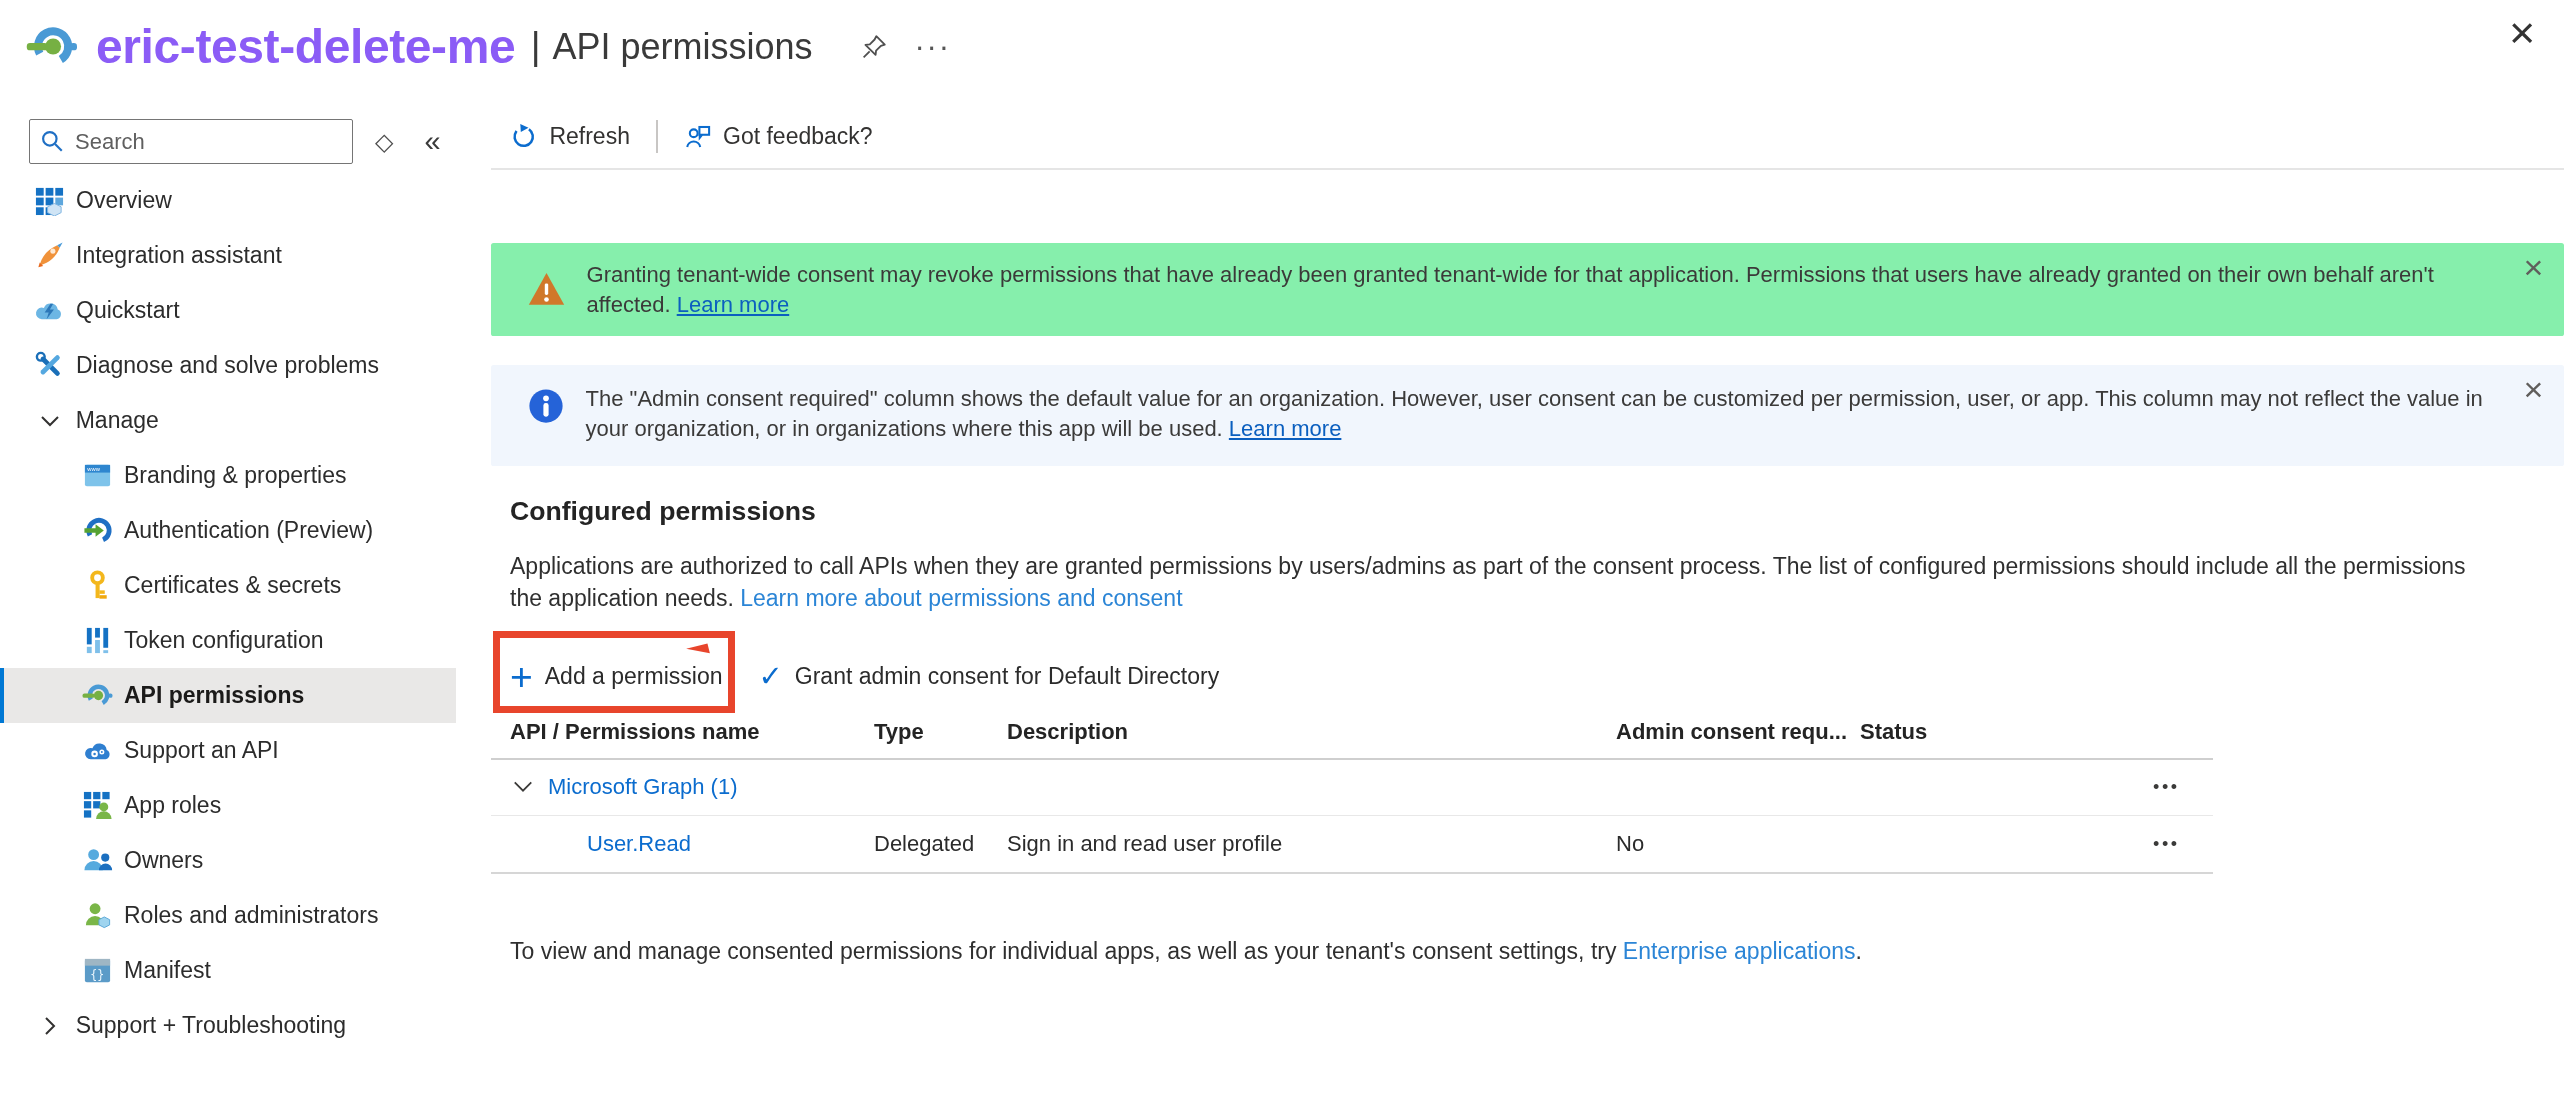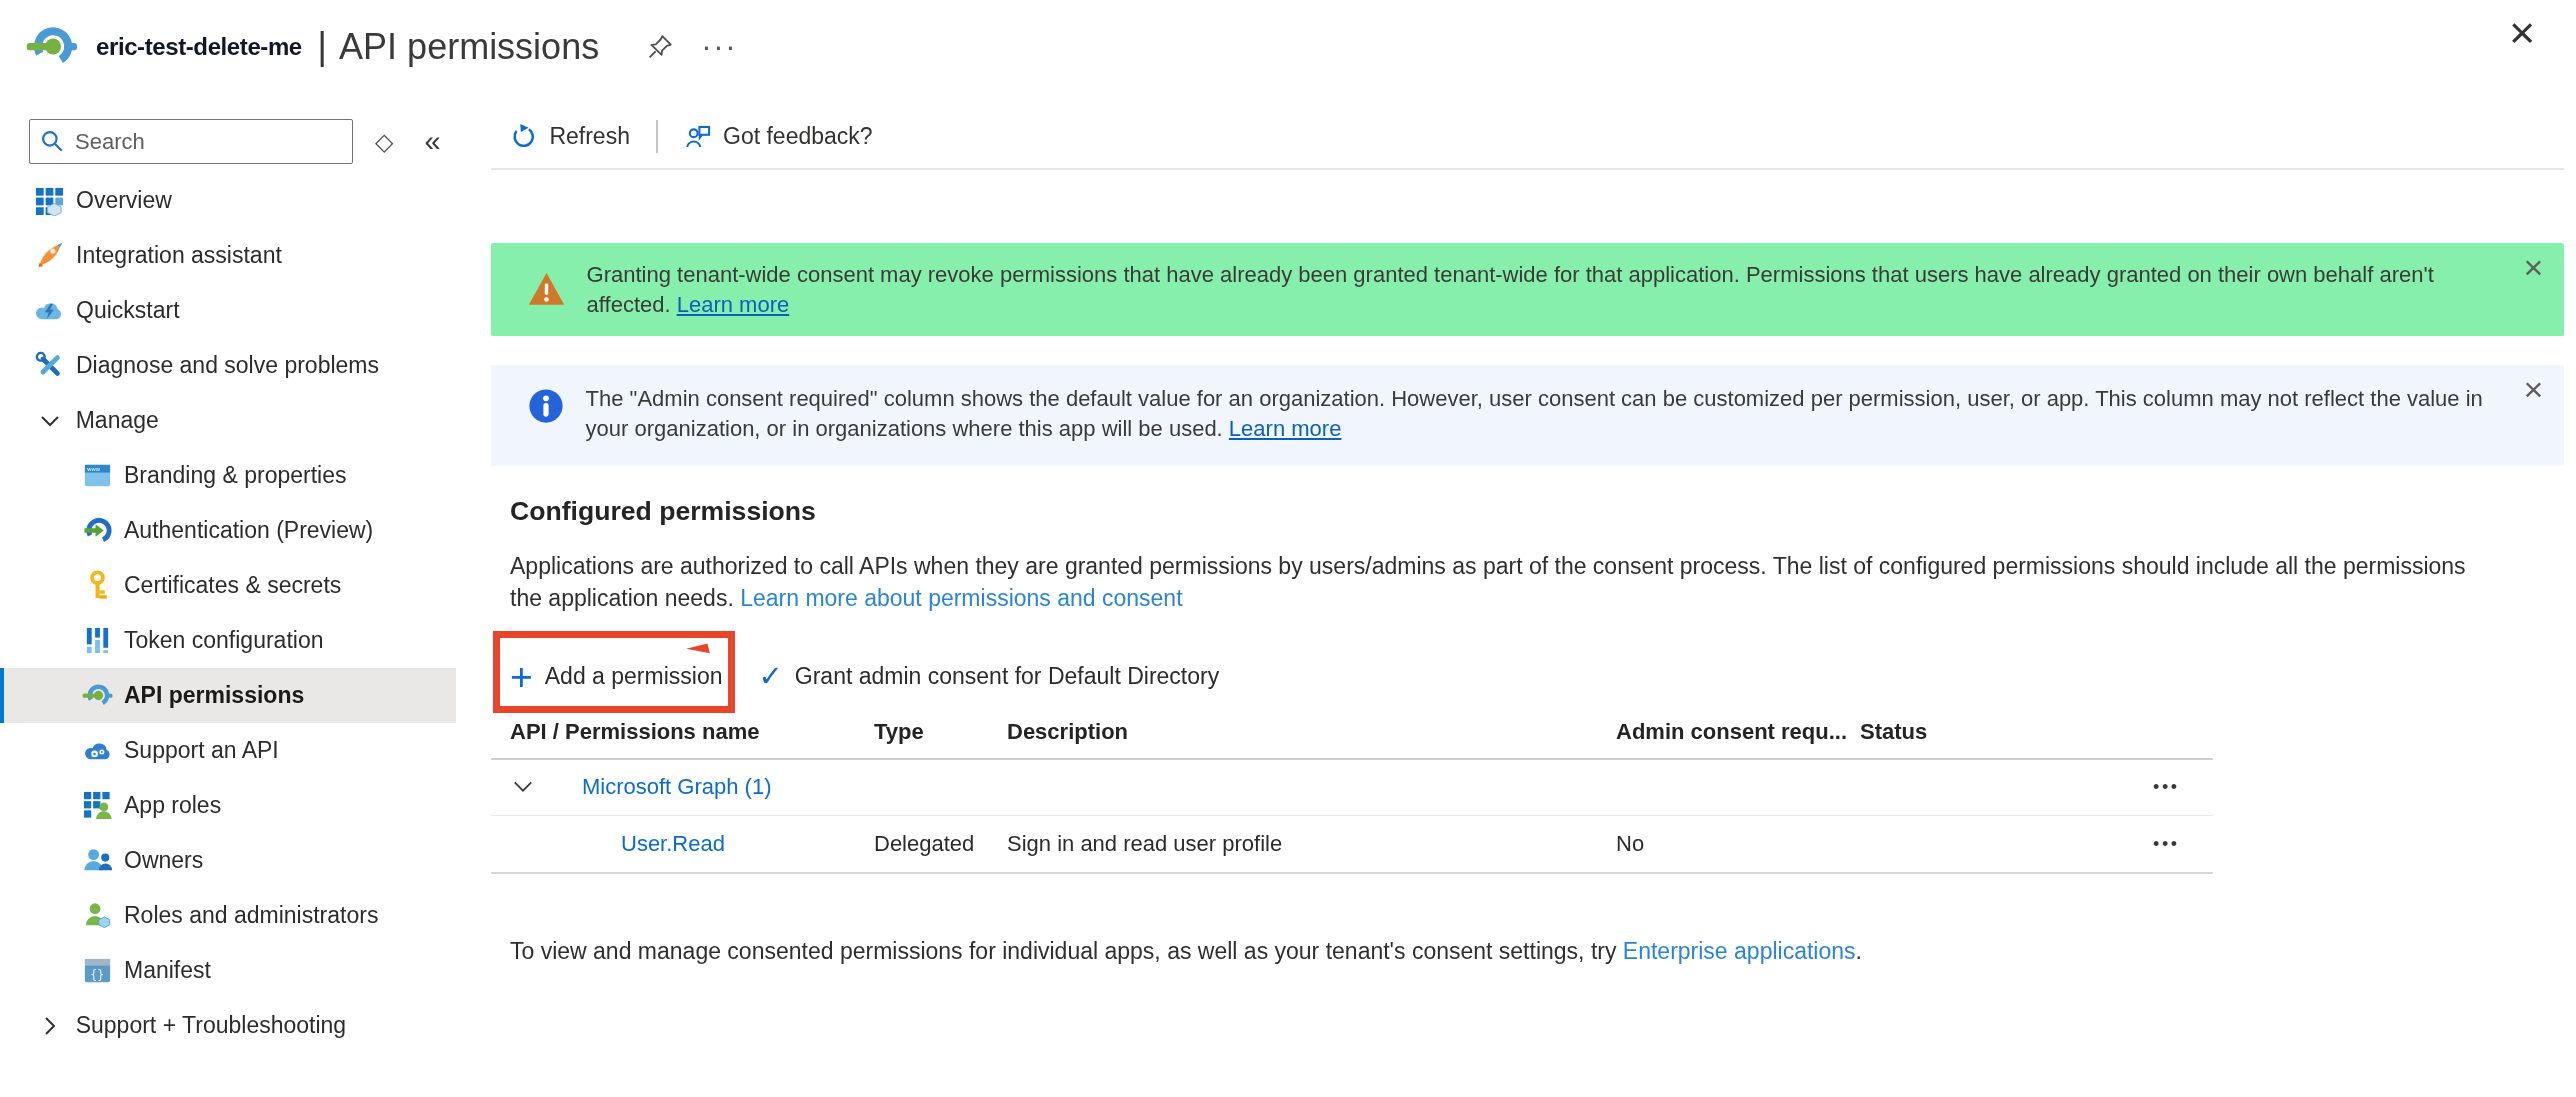--- a/index.html
+++ b/index.html
@@ -4,21 +4,21 @@
 <style>
   * { margin:0; padding:0; box-sizing:border-box; }
   html,body { width:2576px; height:1098px; background:#ffffff; overflow:hidden;
               font-family:"Liberation Sans", sans-serif; color:#323130; }
   .page { position:relative; width:2576px; height:1098px; background:#fff; }
 
   
   .hdr { position:absolute; top:0; left:0; width:2576px; height:93px;
          display:flex; align-items:center; padding-left:26px; }
   .hdr-icon { width:51px; height:51px; flex:0 0 51px; }
-  .hdr-title { margin-left:19px; font-size:24px; font-weight:700; color:#0f172a; letter-spacing:-0.4px;text-align:right; }
+  .hdr-title { margin-left:19px; font-size:48px; font-weight:700; color:#8b5cf6; letter-spacing:-0.4px;text-align:right; }
   .hdr-sep { margin:0 12px 0 15.4px; font-size:38px; font-weight:300; color:#3a3a3a; }
   .hdr-blade { font-size:36px; font-weight:400; color:#3a3a3a; }
   .hdr-pin { margin-left:47px; cursor:pointer; }
   .hdr-more { margin-left:26px; font-size:31px; color:#565656; letter-spacing:1.7px; cursor:pointer; line-height:17px; }
   .hdr-close { position:absolute; top:10.3px; left:2509px; font-size:45px; font-weight:300; color:#333333; cursor:pointer; line-height:1; }
 
   
   .sidebar { position:absolute; top:93px; left:0; width:477px; height:1005px; }
   .search-row { position:absolute; top:26px; left:29px; display:flex; align-items:center; }
   .search-box { position:relative; width:324px; height:45px; }
@@ -73,21 +73,21 @@
 
   .th { position:absolute; top:626px; font-size:22px; font-weight:600; color:#242424; }
   .t-line { position:absolute; left:0; width:1722px; }
   .line-head { top:665px; height:1.7px; background:#cfcfcf; }
   .line-mid  { top:722px; height:0.9px; background:#e8e8e8; }
   .line-bot  { top:779px; height:1.7px; background:#d6d6d6; }
   .t-row { position:absolute; left:0; width:1722px; height:56px; }
   .row-graph { top:666px; }
   .row-perm  { top:723px; }
   .cell { position:absolute; top:50%; transform:translateY(-50%); font-size:22px; color:#2b2b2b; white-space:nowrap; }
-  .cell-link { color:#0b6cce; cursor:pointer;margin-left:34px; }
+  .cell-link { color:#0b6cce; cursor:pointer; }
   .row-dots { position:absolute; left:1662px; top:50%; transform:translateY(-50%);
               font-size:18px; letter-spacing:2.6px; color:#3b3a39; cursor:pointer; }
   .row-chev { position:absolute; left:20.6px; top:50%; transform:translateY(-50%); cursor:pointer; }
 
   .foot { position:absolute; top:845px; left:19px; font-size:23px; color:#2f2f2f; }
   .foot a { color:#2b85d6; text-decoration:none; cursor:pointer; }
 </style>
 </head>
 <body>
 

